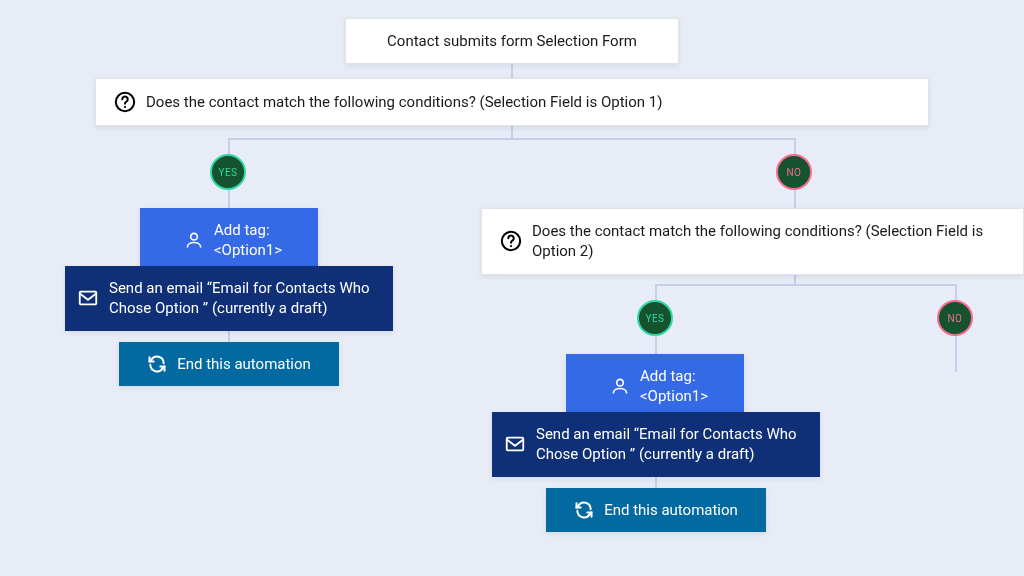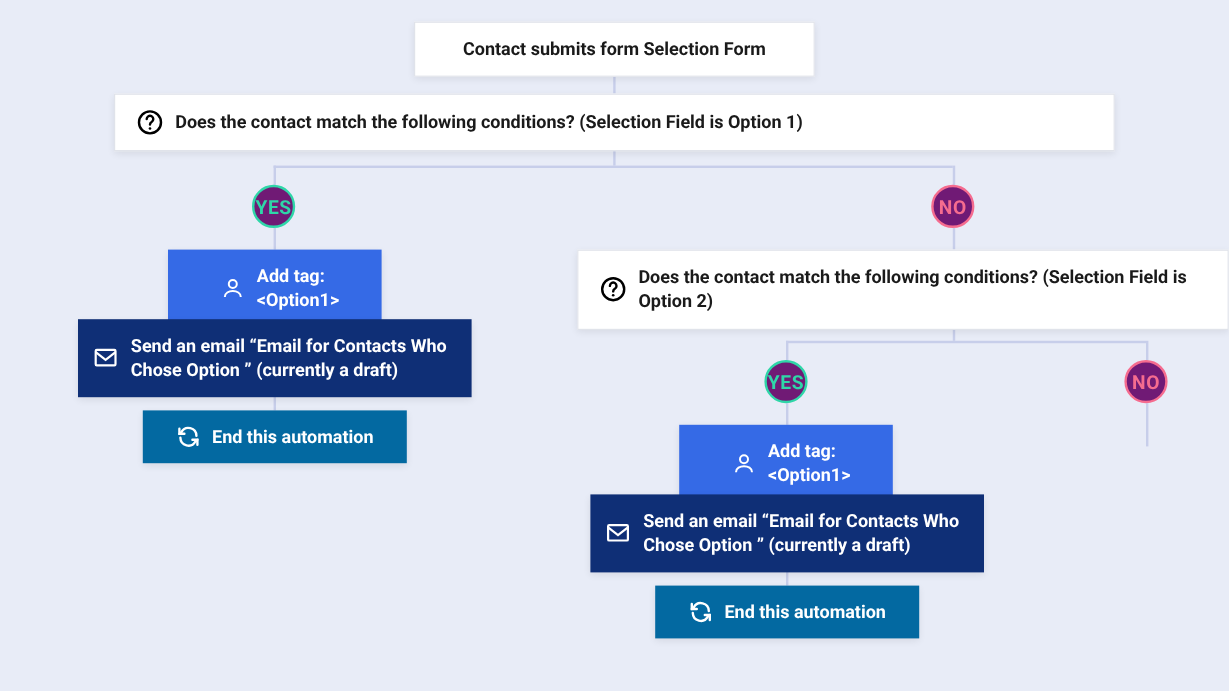--- a/index.html
+++ b/index.html
@@ -10,21 +10,21 @@
     height: 576px;
     position: relative;
     overflow: hidden;
   }
   .node {
     position: absolute;
     display: flex;
     align-items: center;
     gap: 10px;
     padding: 12px 18px;
-    font-weight: 700;
+    font-weight: 400;
     font-size: 15px;
     box-shadow: 0 2px 6px rgba(0,0,0,0.08);
   }
   .node-white {
     background: #fff;
     color: #1a1a1a;
     border: 1px solid #e0e3ea;
   }
   .node-blue {
     background: #356ae6;
@@ -38,26 +38,26 @@
   }
   .node-pink {
     background: #0369a1;
     color: #fff;
   }
   .badge {
     position: absolute;
     width: 36px;
     height: 36px;
     border-radius: 50%;
-    background: #701a75;
+    background: #14532d;
     display: flex;
     align-items: center;
     justify-content: center;
-    font-size: 16px;
-    font-weight: 700;
+    font-size: 10px;
+    font-weight: 400;
     letter-spacing: 0.5px;
   }
   .badge-yes { border: 2.5px solid #2fd6a8; color: #2fd6a8; }
   .badge-no  { border: 2.5px solid #f56c8f; color: #f56c8f; }
   .icon { flex: 0 0 auto; display: inline-flex; }
   .icon svg { display: block; }
   .connector { position: absolute; background: #c7ceea; }
   .connector-h { height: 2px; }
   .connector-v { width: 2px; }
   .txt { line-height: 1.35; }

